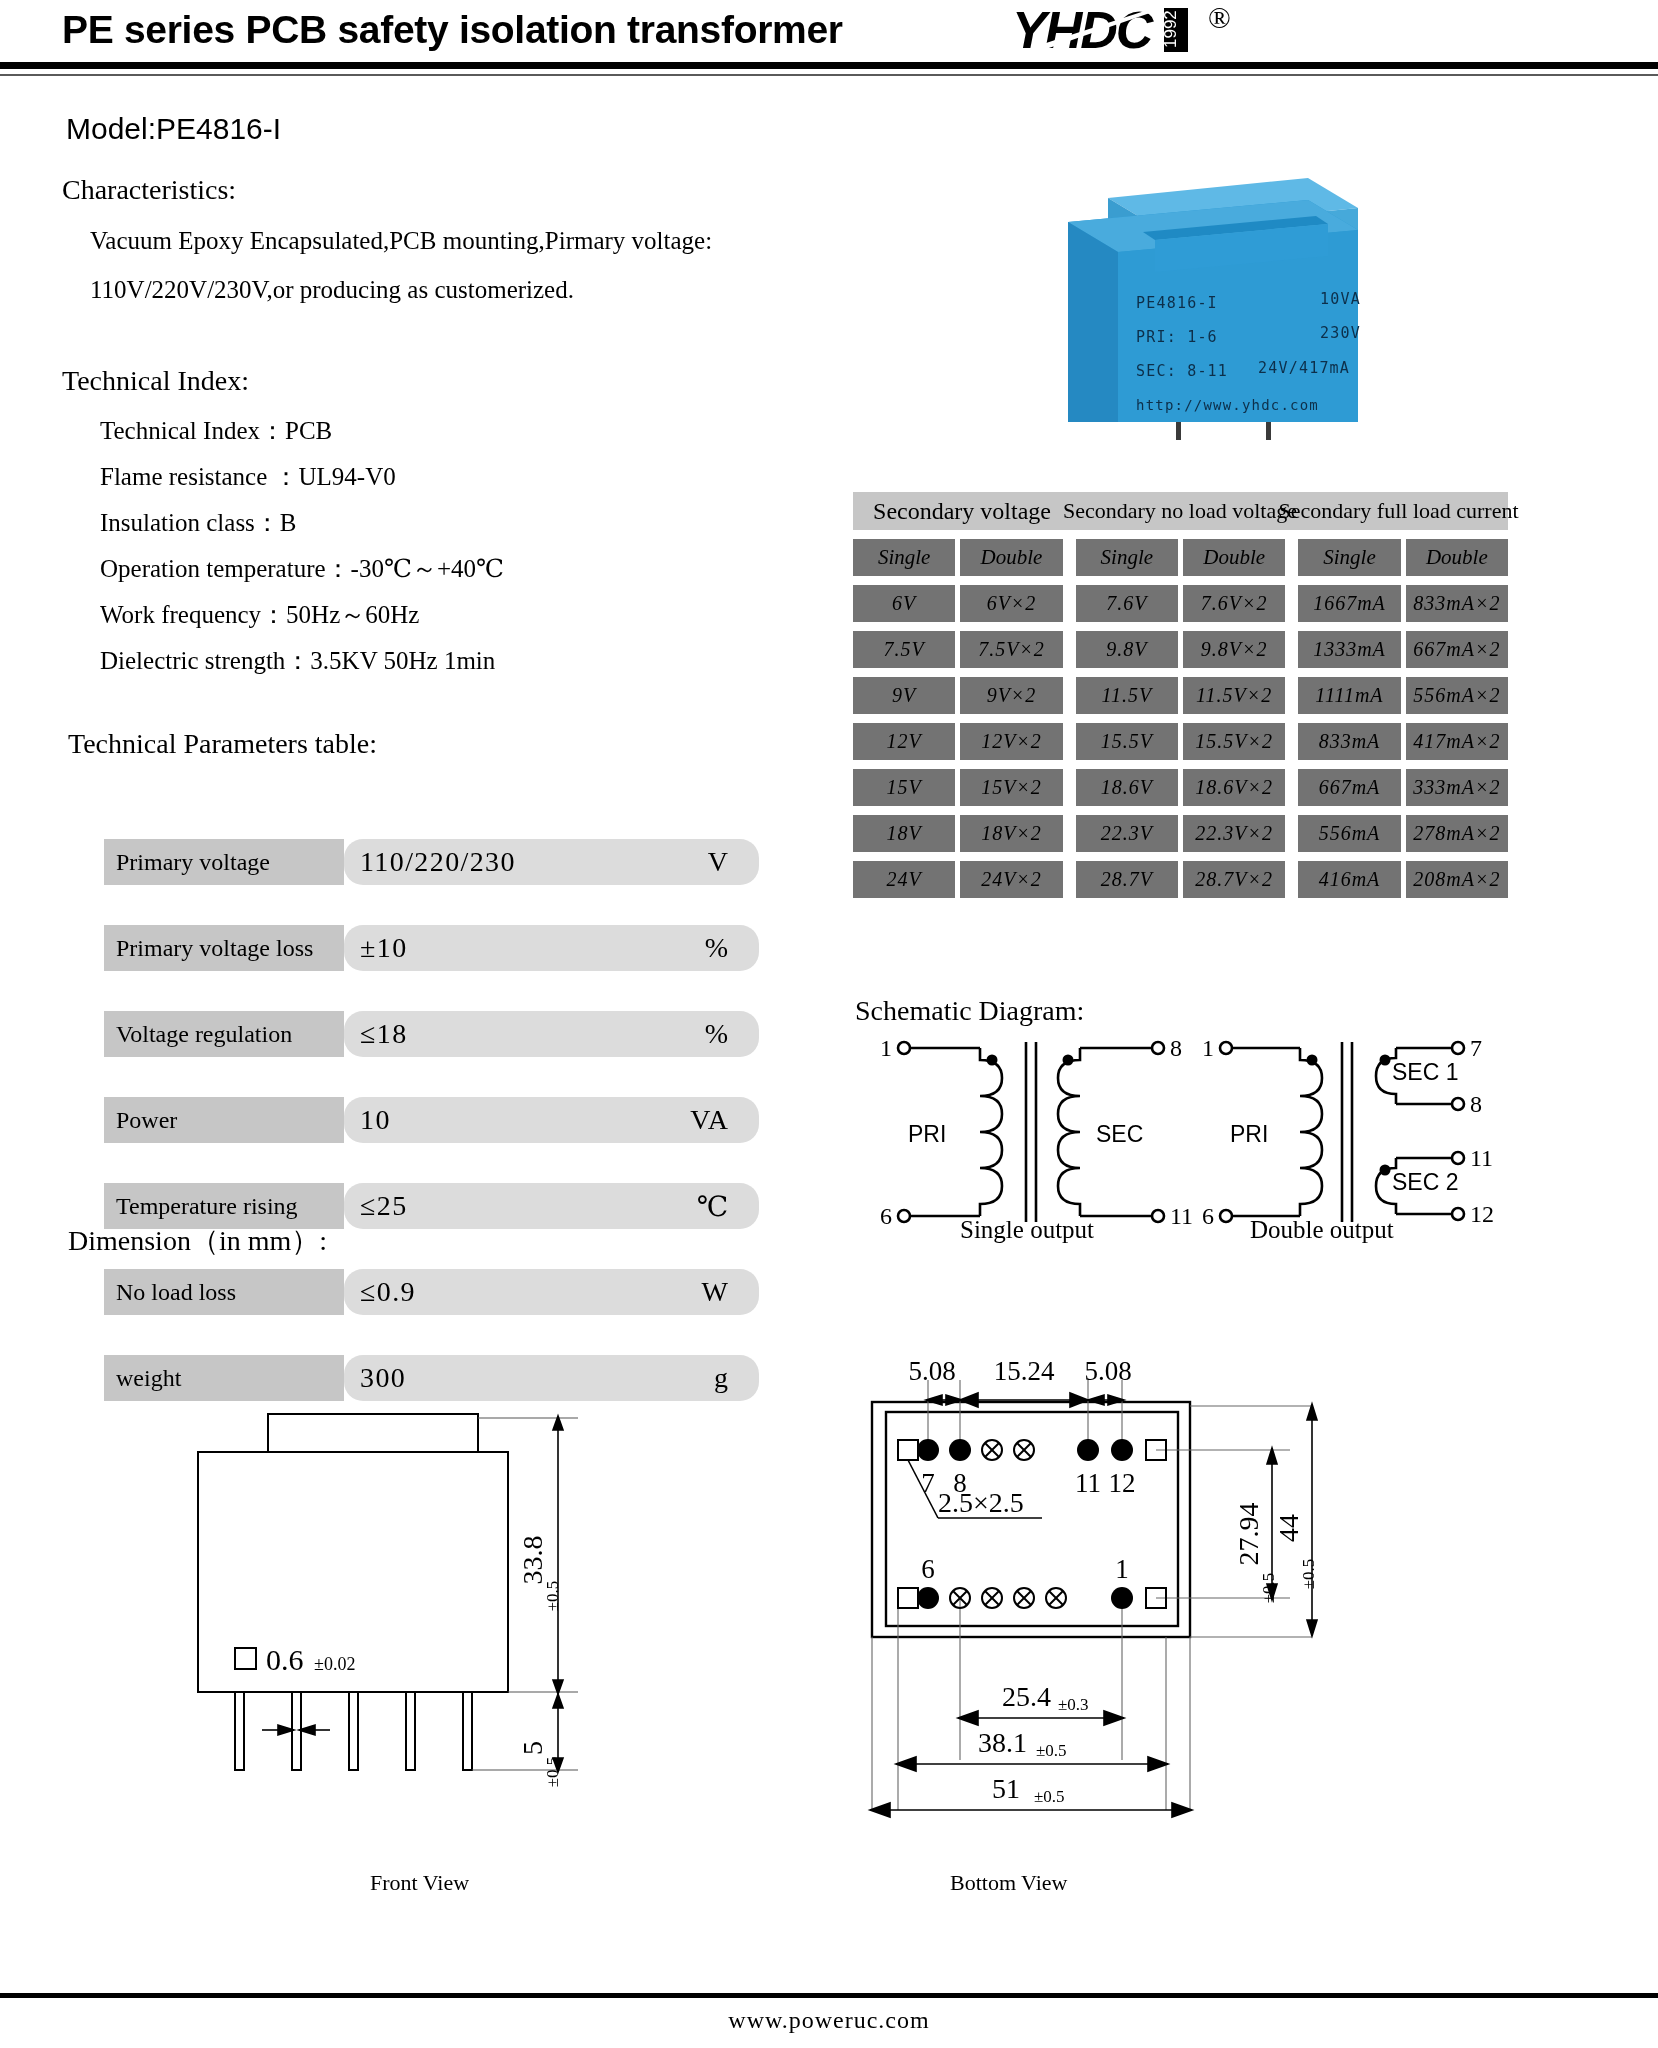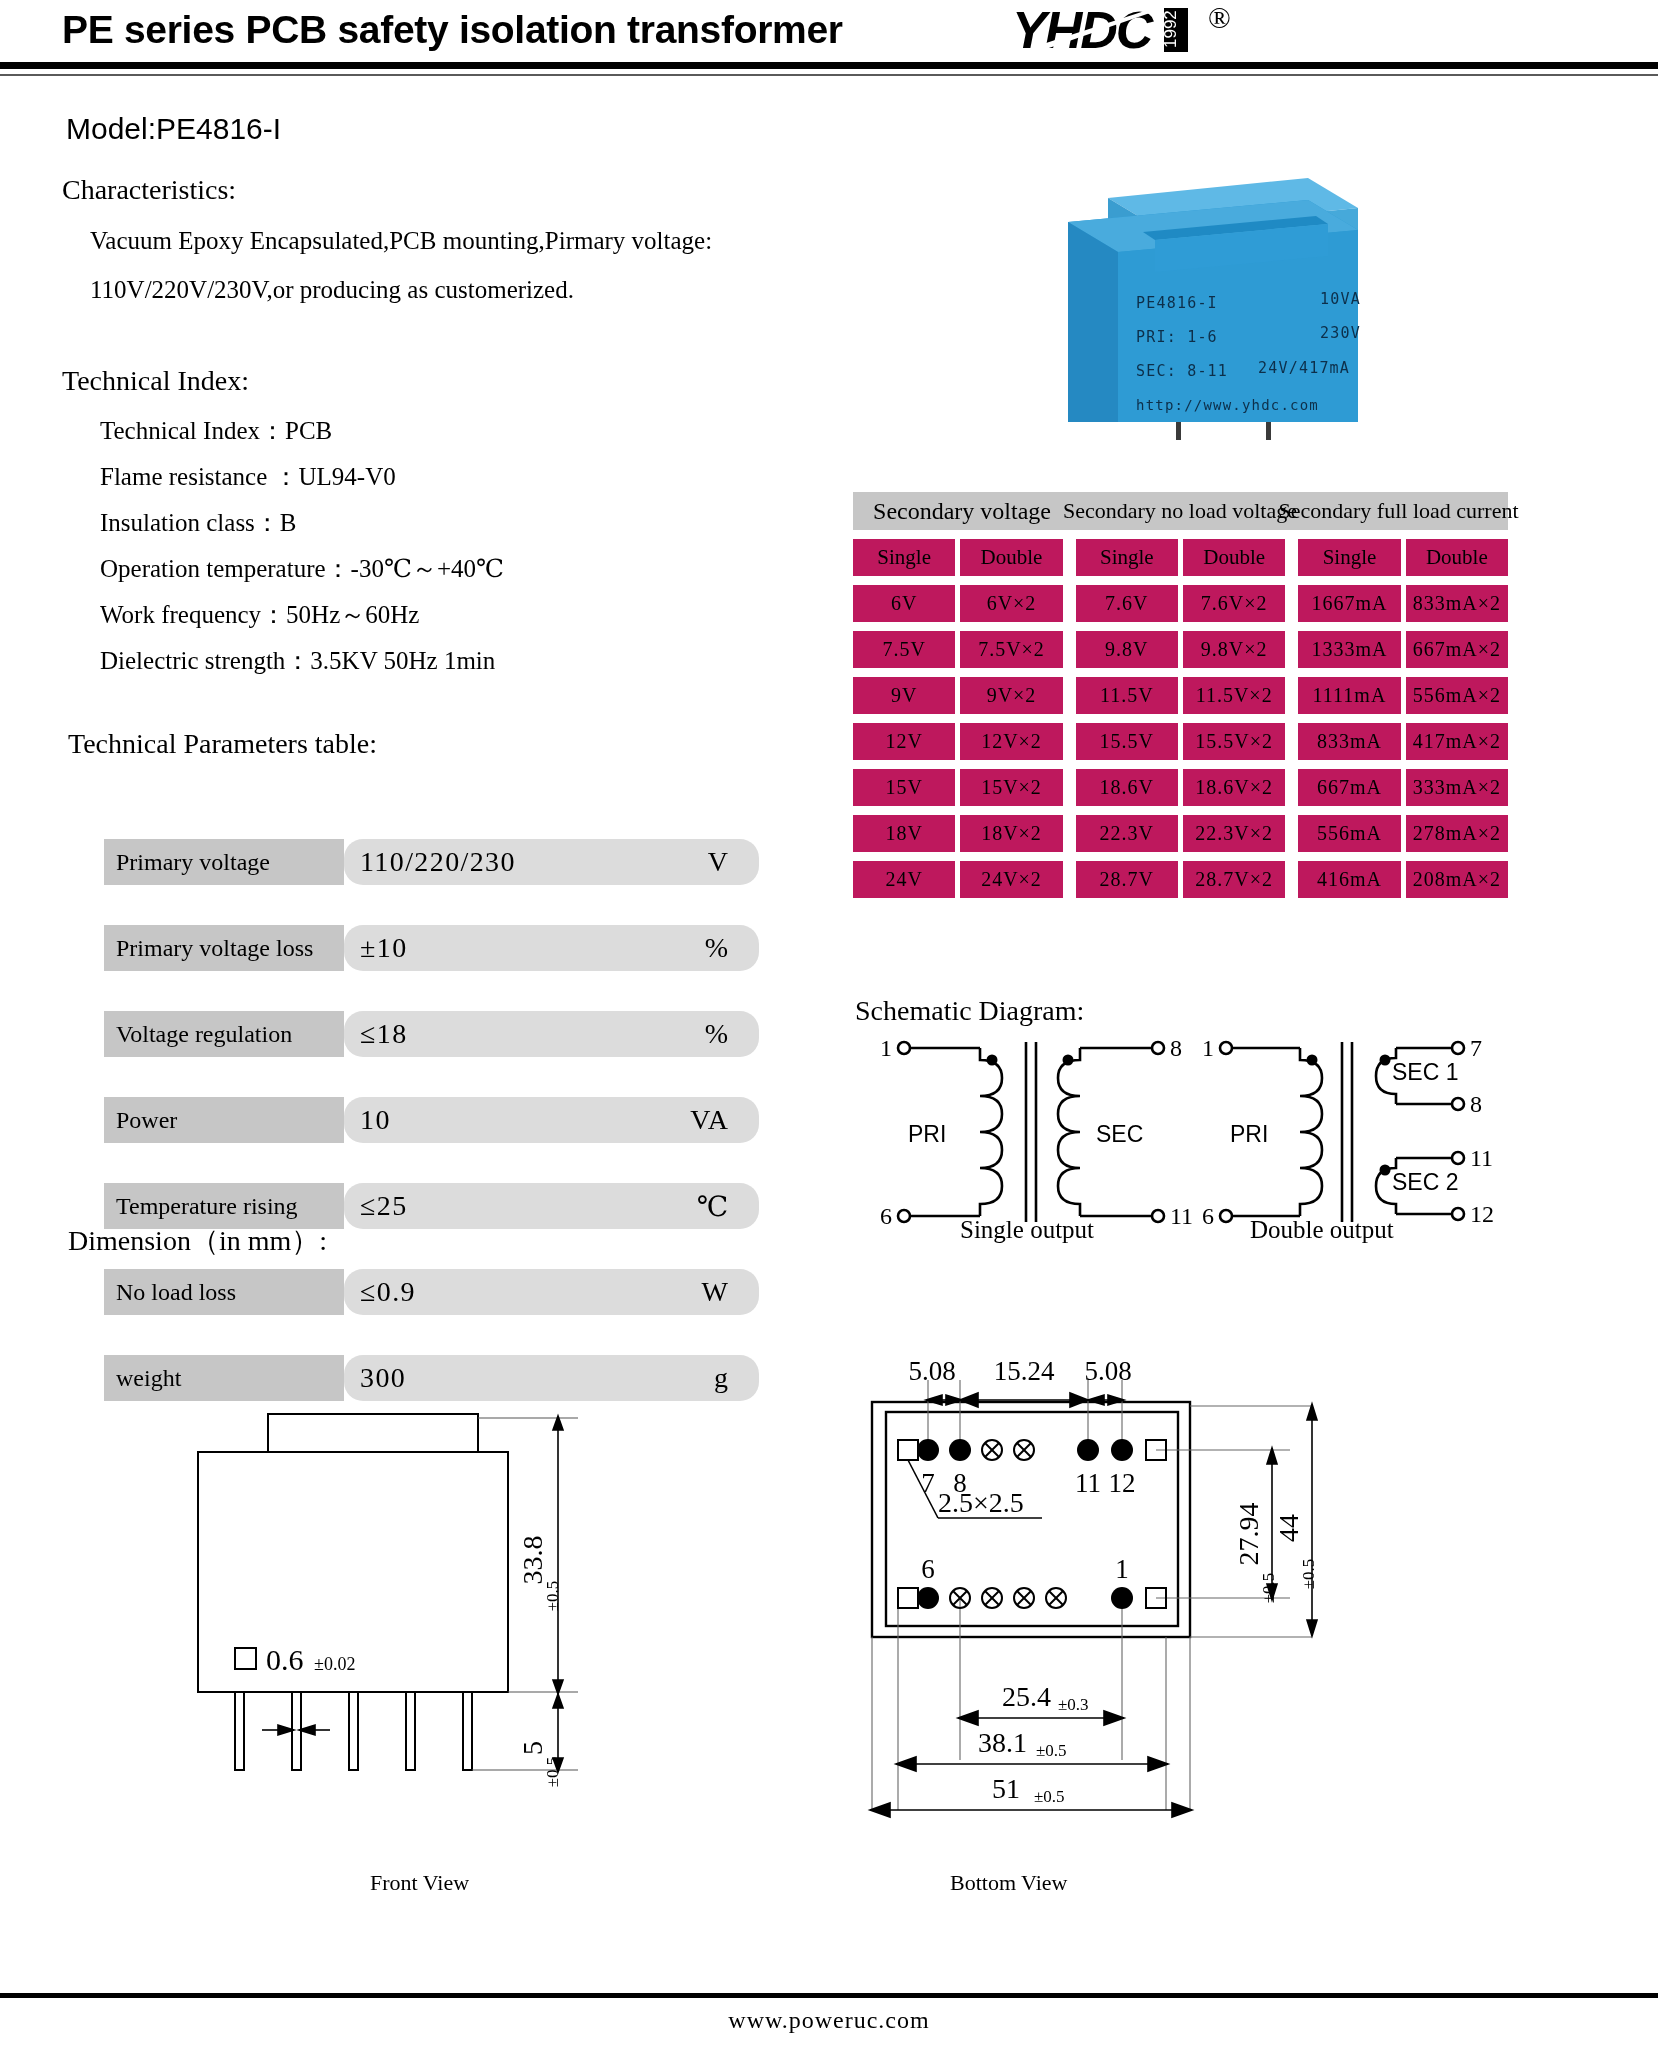--- a/index.html
+++ b/index.html
@@ -53,23 +53,23 @@
   .sthead{display:flex;height:38px;background:#c6c6c6;}
   .sthead div{
     display:flex;align-items:center;justify-content:center;
     font-size:22px;white-space:nowrap;
   }
   .sth1{width:218px;font-size:24px!important;}
   .sth2{width:218px;}
   .sth3{width:219px;}
   .strow{display:flex;margin-top:9px;height:37px;}
   .stcell{
-    flex:1;background:#be185d;margin-right:5px;
+    flex:1;background:#737373;margin-right:5px;
     display:flex;align-items:center;justify-content:center;
-    font-size:20px;letter-spacing:1px;white-space:nowrap;
+    font-size:20px;letter-spacing:1px;white-space:nowrap;font-style:italic;
   }
   .strow .stcell:nth-child(2){margin-right:13px;}
   .strow .stcell:nth-child(4){margin-right:13px;}
   .strow .stcell:last-child{margin-right:0;}
   .strow.hdr2 .stcell{font-size:21px;letter-spacing:0;}
 
   
   .schem-t{position:absolute;left:855px;top:995px;font-size:28px;}
   .schem{position:absolute;left:880px;top:1030px;width:620px;height:215px;}
   .schem-cap{

